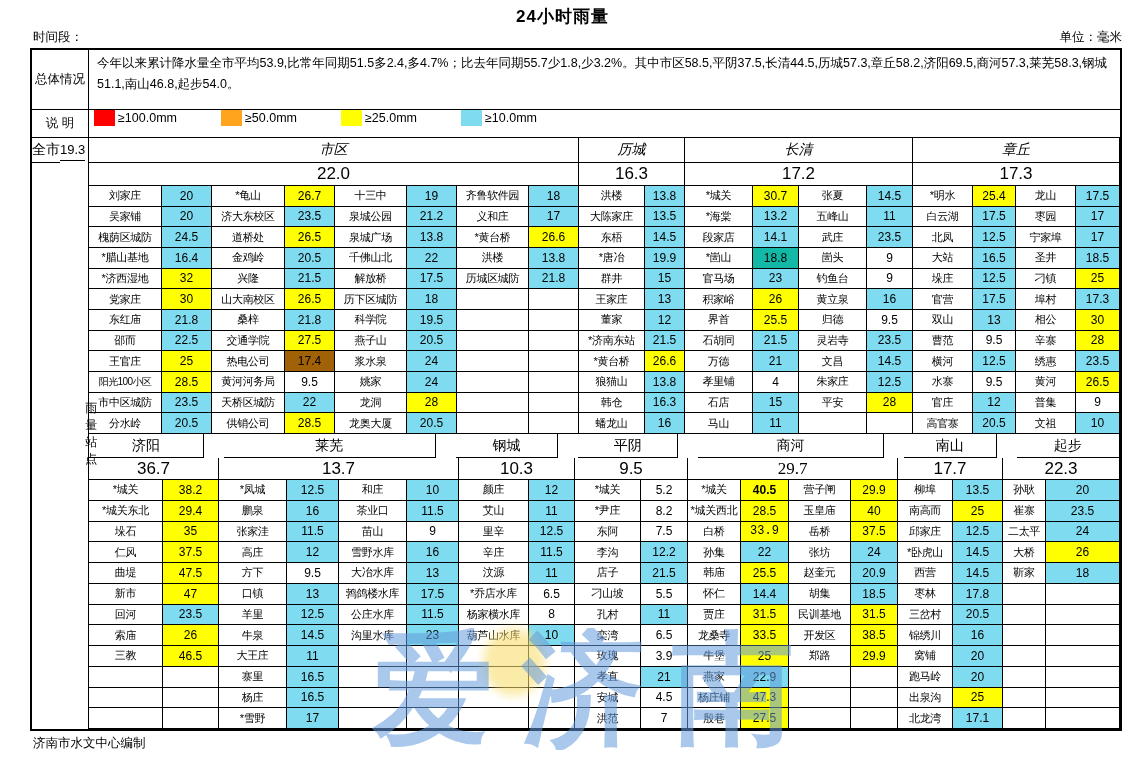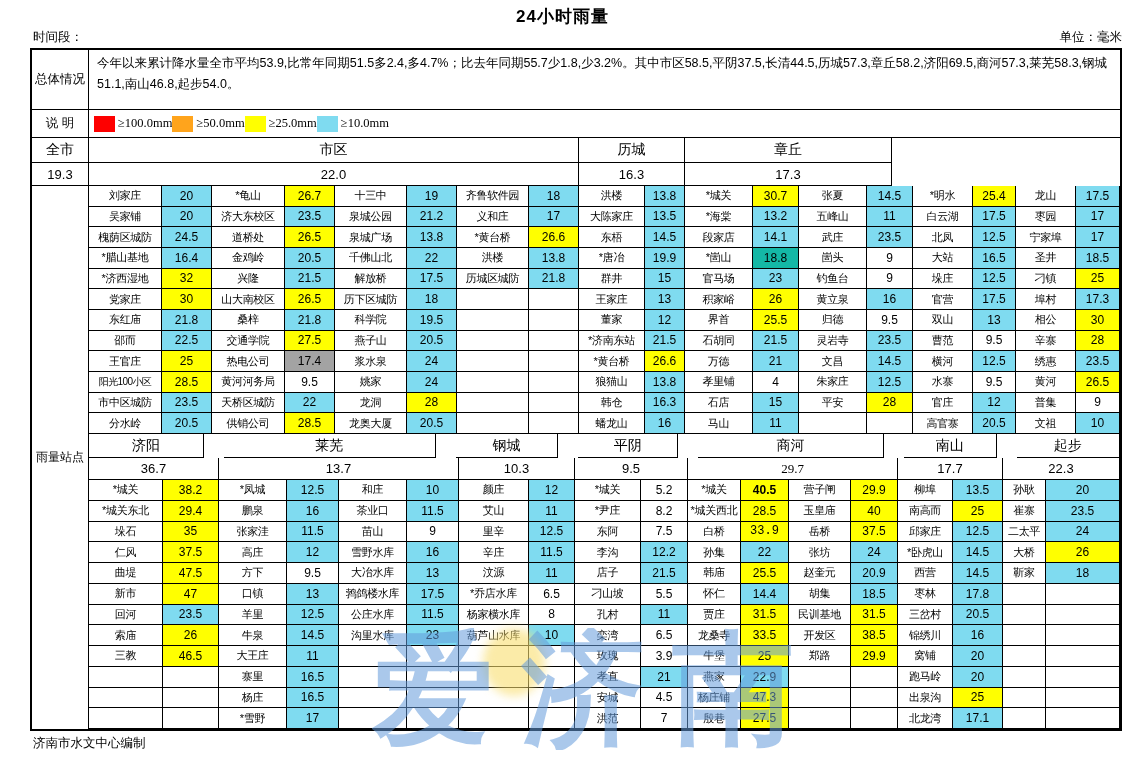--- a/index.html
+++ b/index.html
@@ -12,40 +12,40 @@
   .meta{ position:absolute; top:29px; left:33px; width:1089px; display:flex; justify-content:space-between; font-size:12.5px;}
   .meta .period-wrap{display:flex; gap:10px;}
 
   .bigtable{ position:absolute; top:48px; left:30px; width:1092px; height:683px;
     border:2px solid #000; box-sizing:border-box; display:flex; flex-direction:column; background:#fff;}
   .row-overview{ height:60px; display:flex; border-bottom:1px solid #000; box-sizing:border-box; flex:none;}
   .lblcol{ width:57px; flex:none; border-right:1px solid #000; box-sizing:border-box;
     display:flex; align-items:center; justify-content:center; font-size:12.5px; text-align:center;}
   .overview-text{ flex:1; font-size:12.5px; line-height:1.65; padding:3px 6px 0 8px; box-sizing:border-box;}
   .row-legend{ height:28px; display:flex; border-bottom:1px solid #000; box-sizing:border-box; flex:none;}
-  .legend-items{ flex:1; display:flex; align-items:center; padding-left:5px; font-family:Liberation Serif, serif;}
+  .legend-items{ flex:1; display:flex; align-items:flex-start; padding-left:5px; gap:44px;}
   .legend-item{ display:flex; align-items:center; gap:3px; font-size:12.5px;}
   .legend-swatch{ width:21px; height:16px; flex:none;}
 
   .row-main{ flex:1; display:flex; min-height:0;}
-  .leftcol{ width:57px; flex:none; border-right:1px solid #000; box-sizing:border-box; display:flex; flex-direction:column;}
+  .leftcol{ width:57px; flex:none; border-right:1px solid #000; box-sizing:border-box; display:flex; flex-direction:row;}
   .citywide-name{ height:25px; flex:none; border-bottom:1px solid #000; box-sizing:border-box;
     display:flex;align-items:center;justify-content:center; font-size:14px;}
   .citywide-value{ height:23px; flex:none; border-bottom:1px solid #000; box-sizing:border-box;
     display:flex;align-items:center;justify-content:center; font-size:13px;}
   .stations-label{ flex:1; display:flex; align-items:center; justify-content:center; font-size:12px;}
 
   .rightcol{ flex:1; display:flex; flex-direction:column; min-width:0;}
   .hrow{ display:flex; flex:none;}
-  .hrow.h1{ height:25px;} .hrow.a1{ height:23px;}
+  .hrow.h1{ height:25px;font-style:italic;} .hrow.a1{ height:23px;}
   .hrow.h2{ height:24px;gap:20px;} .hrow.a2{ height:22px;}
   .hcell{ border-right:1px solid #000; border-bottom:1px solid #000; box-sizing:border-box;
     display:flex; align-items:center; justify-content:center; font-size:14px; overflow:hidden;}
   .acell{ border-right:1px solid #000; border-bottom:1px solid #000; box-sizing:border-box;
-    display:flex; align-items:center; justify-content:center; font-size:13px; overflow:hidden;text-align:center;}
+    display:flex; align-items:center; justify-content:center; font-size:17px; overflow:hidden;text-align:center;}
   .sgrid{ display:grid; grid-template-rows:repeat(12,1fr); grid-auto-flow:row; flex:none;}
   #upper-grid{ height:248px;}
   #lower-grid{ flex:1;}
   .ncell,.vcell{ border-right:1px solid #000; border-bottom:1px solid #000; box-sizing:border-box;
     display:flex; align-items:center; justify-content:center; overflow:hidden; white-space:nowrap;}
   .ncell{ font-size:11px; letter-spacing:-0.3px;}
   .ncell.long{ font-size:10px; letter-spacing:-0.6px;}
   .vcell{ font-size:12px;}
 
   .footer{ position:absolute; top:735px; left:33px; width:1089px; display:flex; justify-content:space-between; font-size:12.5px;}
@@ -100,25 +100,27 @@
   <div class="row-main">
     <div class="leftcol">
       <div class="citywide-name">全市</div>
       <div class="citywide-value">19.3</div>
       <div class="stations-label">雨量站点</div>
     </div>
     <div class="rightcol">
       <div class="hrow h1" id="upper-header">
           <div class="hcell" style="width: 490px;">市区</div>
           <div class="hcell" style="width: 106px;">历城</div>
+          <div class="hcell" style="width: 228px;">长清</div>
           <div class="hcell" style="width: 207px;">章丘</div>
         </div>
       <div class="hrow a1" id="upper-avg">
           <div class="acell" style="width: 490px;">22.0</div>
           <div class="acell" style="width: 106px;">16.3</div>
+          <div class="acell" style="width: 228px;">17.2</div>
           <div class="acell" style="width: 207px;">17.3</div>
         </div>
       <div class="sgrid" id="upper-grid" style="grid-template-columns: 73px 50px 73px 50px 72px 50px 72px 50px 66px 40px 68px 46px 68px 46px 60px 43px 60px 44px;">
           <div class="ncell">刘家庄</div>
           <div class="vcell" style="background: rgb(127, 219, 240);">20</div>
           <div class="ncell">*龟山</div>
           <div class="vcell" style="background: rgb(255, 255, 0);">26.7</div>
           <div class="ncell">十三中</div>
           <div class="vcell" style="background: rgb(127, 219, 240);">19</div>
           <div class="ncell">齐鲁软件园</div>
@@ -255,21 +257,21 @@
           <div class="vcell" style="background: rgb(127, 219, 240);">21.5</div>
           <div class="ncell">灵岩寺</div>
           <div class="vcell" style="background: rgb(127, 219, 240);">23.5</div>
           <div class="ncell">曹范</div>
           <div class="vcell" style="background: rgb(255, 255, 255);">9.5</div>
           <div class="ncell">辛寨</div>
           <div class="vcell" style="background: rgb(255, 255, 0);">28</div>
           <div class="ncell">王官庄</div>
           <div class="vcell" style="background: rgb(255, 255, 0);">25</div>
           <div class="ncell">热电公司</div>
-          <div class="vcell" style="background: #a3a3a3;">17.4</div>
+          <div class="vcell" style="background: #a16207;">17.4</div>
           <div class="ncell">浆水泉</div>
           <div class="vcell" style="background: rgb(127, 219, 240);">24</div>
           <div class="ncell"></div>
           <div class="vcell" style="background: rgb(255, 255, 255);"></div>
           <div class="ncell">*黄台桥</div>
           <div class="vcell" style="background: rgb(255, 255, 0);">26.6</div>
           <div class="ncell">万德</div>
           <div class="vcell" style="background: rgb(127, 219, 240);">21</div>
           <div class="ncell">文昌</div>
           <div class="vcell" style="background: rgb(127, 219, 240);">14.5</div>

